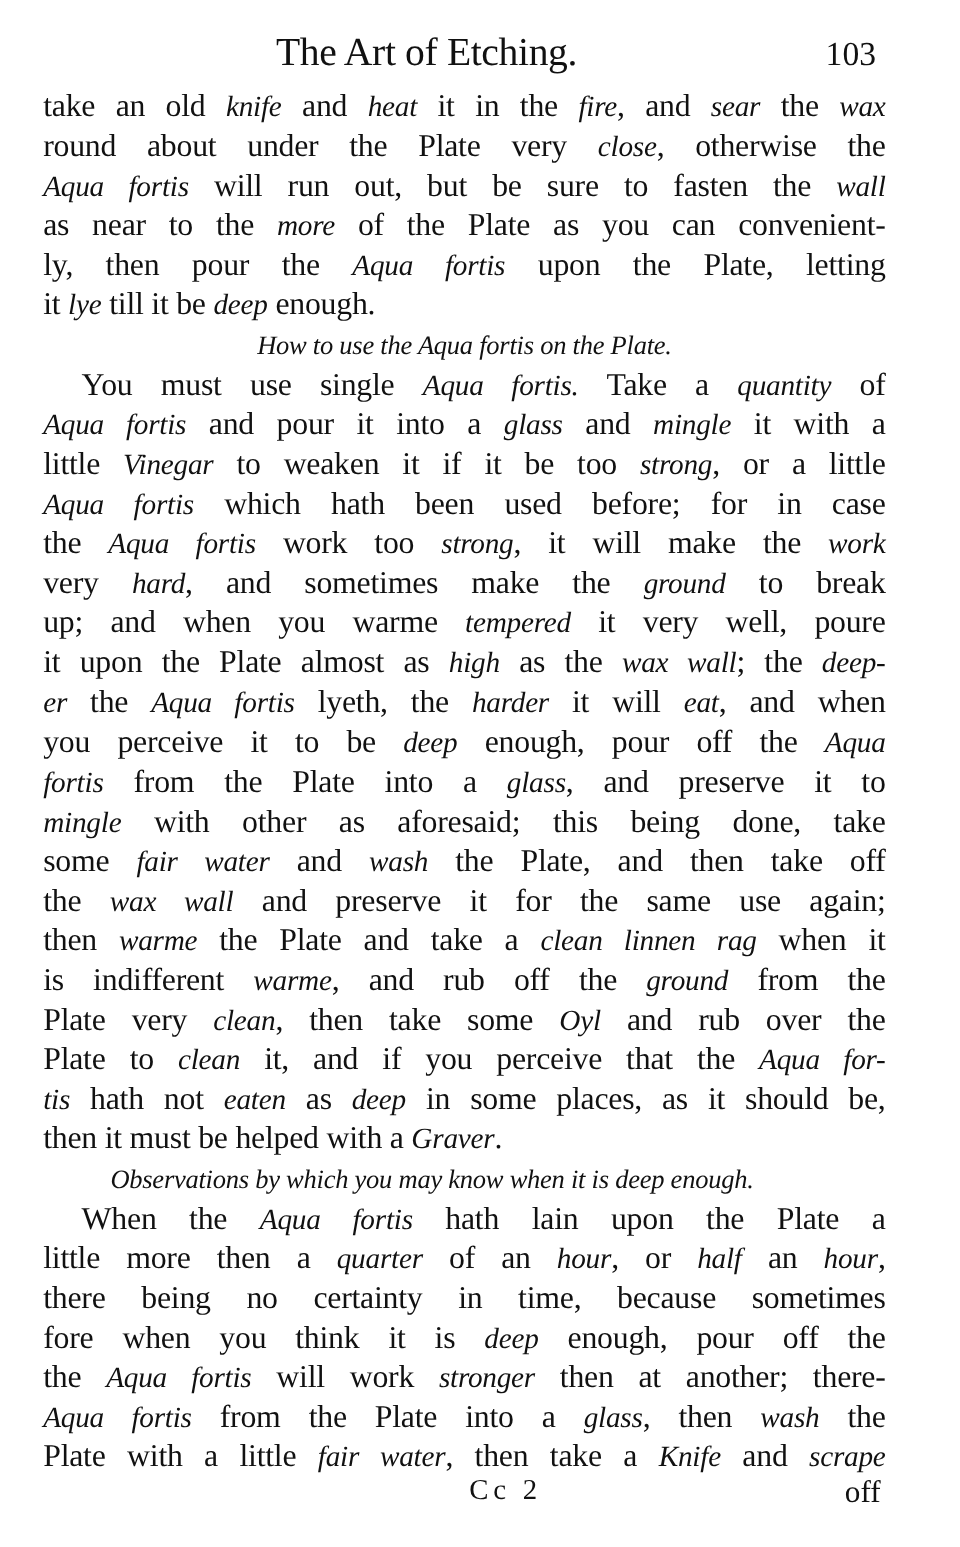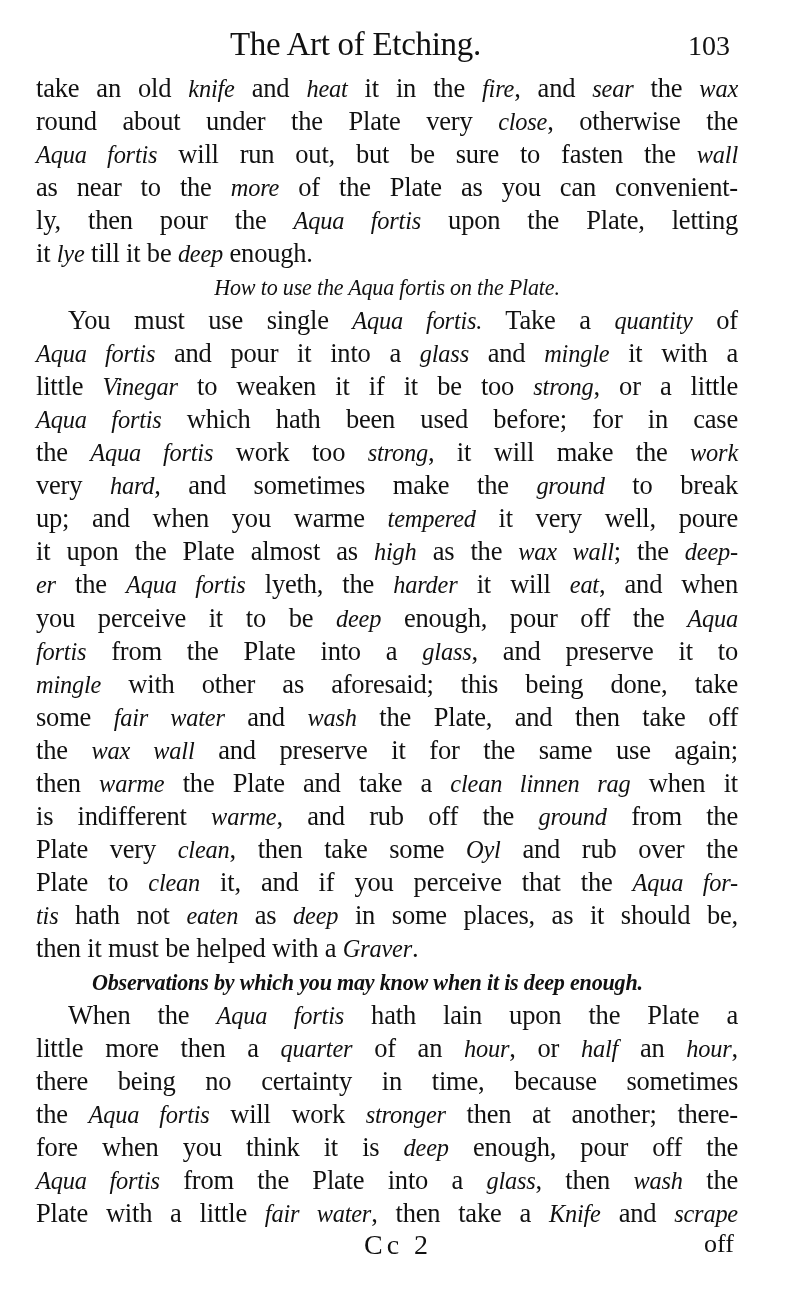--- a/index.html
+++ b/index.html
@@ -23,26 +23,26 @@
   }
   .line {
     height: 33.1px; line-height: 33.1px; font-size: 26.5px; white-space: nowrap;
     text-align: justify; text-align-last: justify; letter-spacing: -0.2px;
   }
   .line.last { text-align-last: left; }
   .line.indent { padding-left: 32px; }
   .line.heading {
     text-align: center; text-align-last: center; font-style: italic; font-size: 24px;
   }
-  .line.heading.h2 { text-align: center; text-align-last: left; padding-left: 56px; font-weight: bold; }
+  .line.heading.h2 { text-align: center; text-align-last: left; padding-left: 56px; }
   .it { font-style: italic; font-size: 0.92em; }
   .footer {
     position: absolute; top: 1229px; left: 0; width: 800px; height: 40px;
   }
-  .signature { position: absolute; left: 364px; top: 0; font-size: 28px; letter-spacing: 4px; }
+  .signature { position: absolute; left: 391px; top: 0; font-size: 24px; letter-spacing: 4px; }
   .catchword { position: absolute; left: 704px; top: 0; font-size: 26px; text-align: right; }
 </style>
 </head>
 <body>
 
 <div class="page">
   <div class="running-head">
     <span class="running-title">The Art of Etching.</span>
     <span class="page-number">103</span>
   </div>
@@ -72,22 +72,22 @@
       <div class="line"><span>then </span><span class="it">warme</span><span> the Plate and take a </span><span class="it">clean linnen rag</span><span> when it</span></div>
       <div class="line"><span>is indifferent </span><span class="it">warme</span><span>, and rub off the </span><span class="it">ground</span><span> from the</span></div>
       <div class="line"><span>Plate very </span><span class="it">clean</span><span>, then take some </span><span class="it">Oyl</span><span> and rub over the</span></div>
       <div class="line"><span>Plate to </span><span class="it">clean</span><span> it, and if you perceive that the </span><span class="it">Aqua for-</span></div>
       <div class="line"><span class="it">tis</span><span> hath not </span><span class="it">eaten</span><span> as </span><span class="it">deep</span><span> in some places, as it should be,</span></div>
       <div class="line last"><span>then it must be helped with a </span><span class="it">Graver</span><span>.</span></div>
       <div class="line heading h2"><span class="it">Observations by which you may know when it is deep enough.</span></div>
       <div class="line indent"><span>When the </span><span class="it">Aqua fortis</span><span> hath lain upon the Plate a</span></div>
       <div class="line"><span>little more then a </span><span class="it">quarter</span><span> of an </span><span class="it">hour</span><span>, or </span><span class="it">half</span><span> an </span><span class="it">hour</span><span>,</span></div>
       <div class="line"><span>there being no certainty in time, because sometimes</span></div>
+      <div class="line"><span>fore when you think it is </span><span class="it">deep</span><span> enough, pour off the</span></div>
       <div class="line"><span>the </span><span class="it">Aqua fortis</span><span> will work </span><span class="it">stronger</span><span> then at another; there-</span></div>
-      <div class="line"><span>fore when you think it is </span><span class="it">deep</span><span> enough, pour off the</span></div>
       <div class="line"><span class="it">Aqua fortis</span><span> from the Plate into a </span><span class="it">glass</span><span>, then </span><span class="it">wash</span><span> the</span></div>
       <div class="line"><span>Plate with a little </span><span class="it">fair water</span><span>, then take a </span><span class="it">Knife</span><span> and </span><span class="it">scrape</span></div>
     </div>
 
   <div class="footer">
     <span class="signature">Cc 2</span>
     <span class="catchword">off</span>
   </div>
 </div>
 

